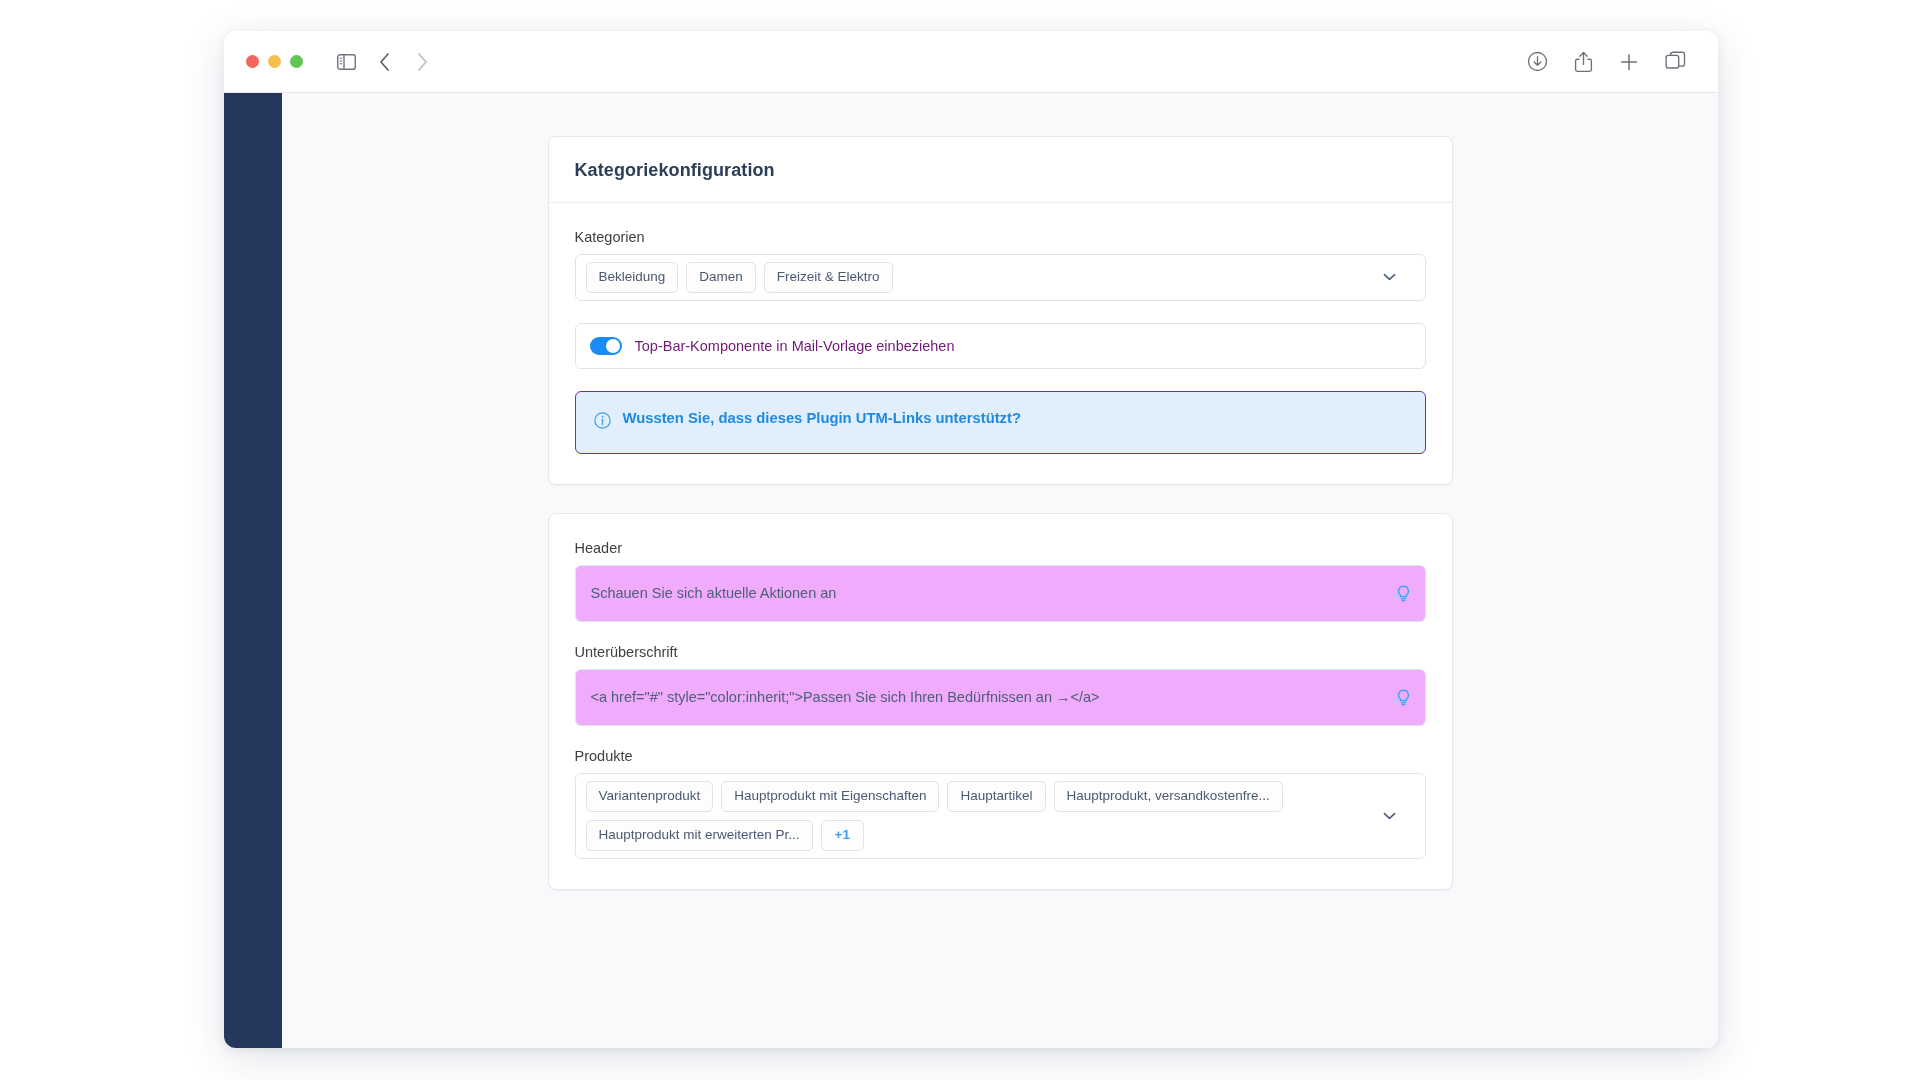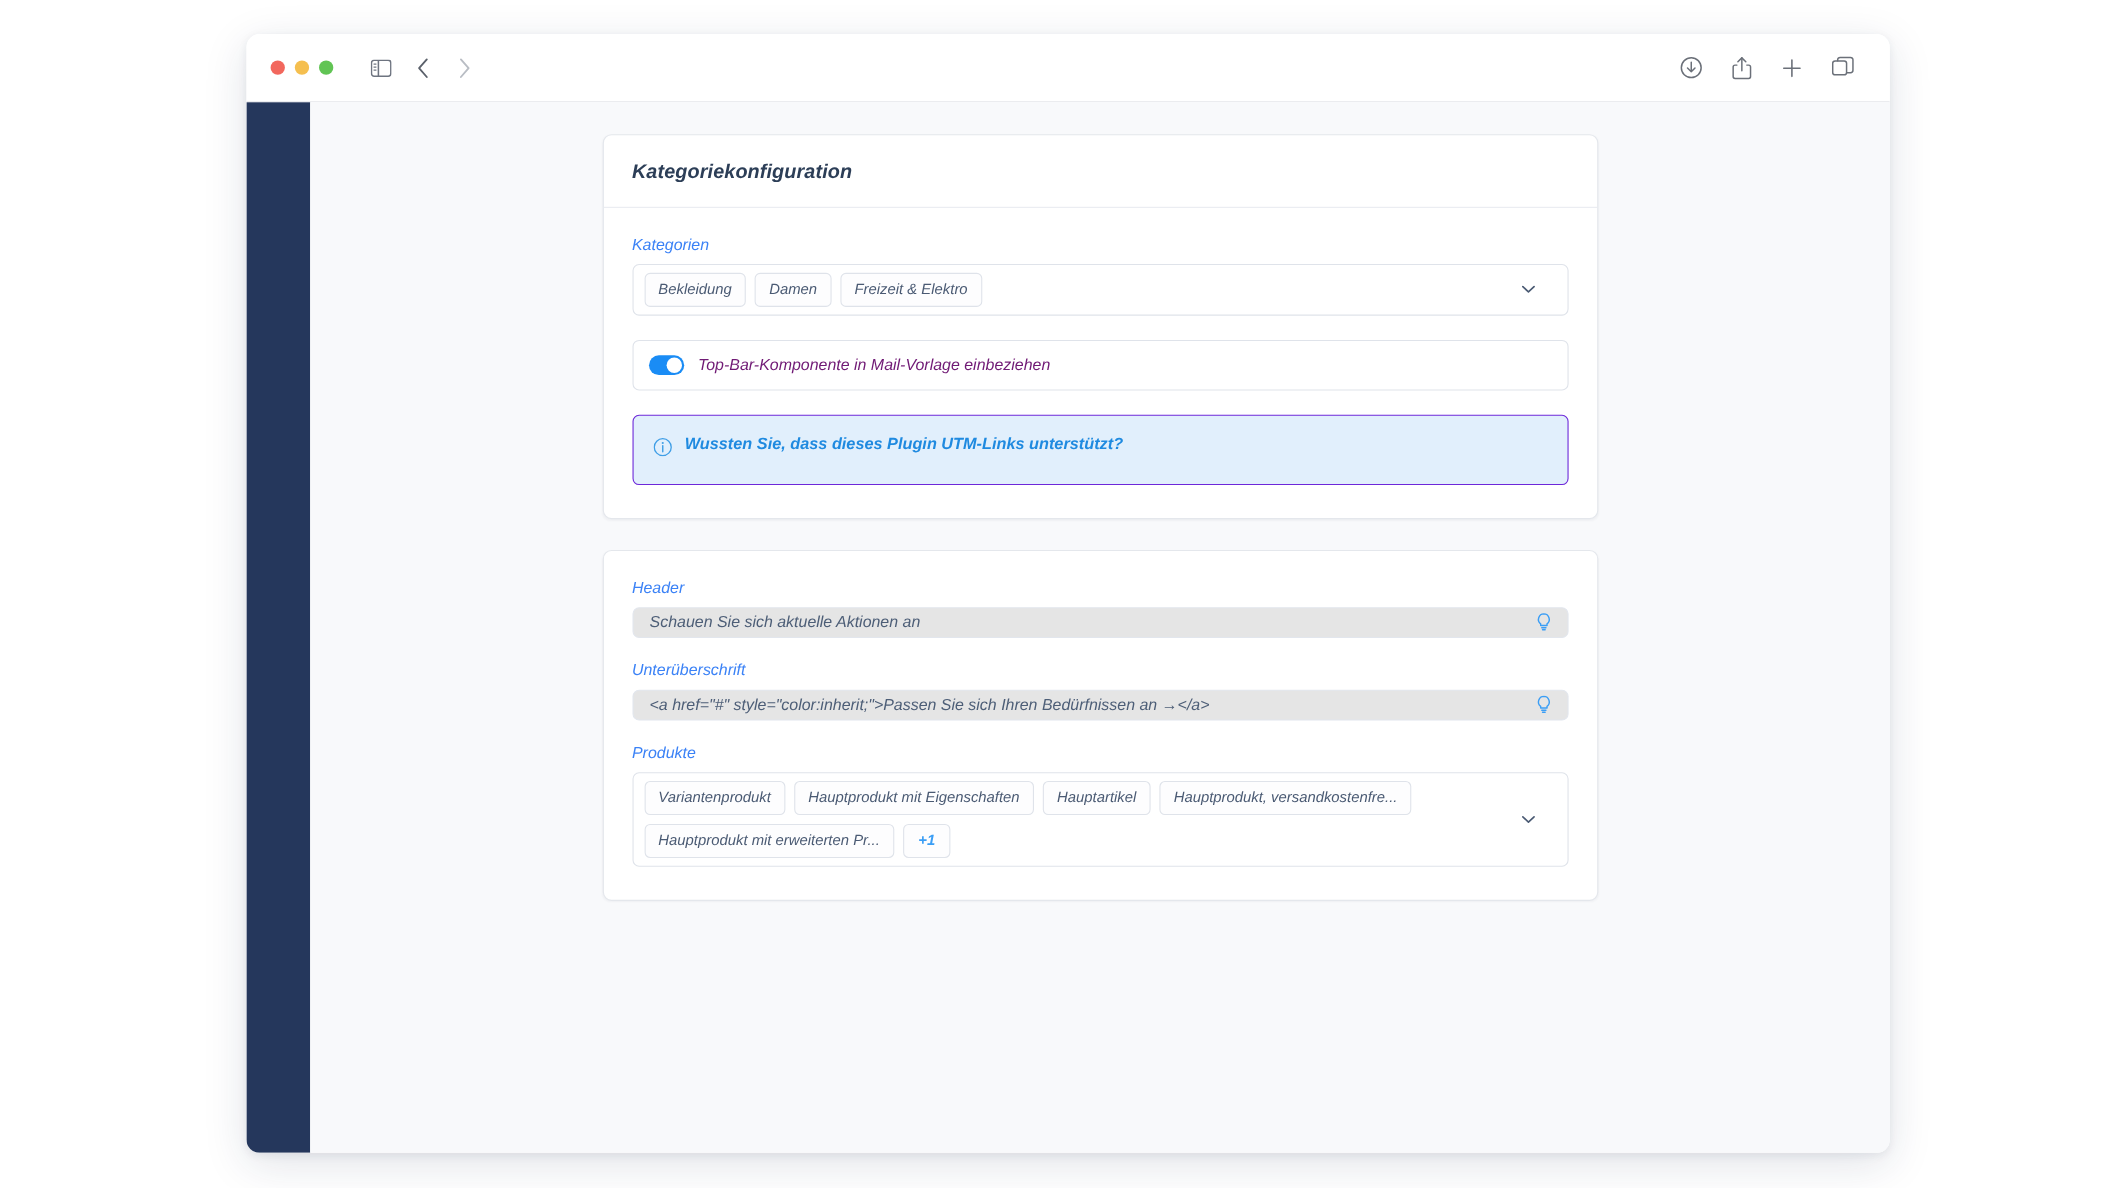--- a/index.html
+++ b/index.html
@@ -99,45 +99,44 @@
   }
   .content-inner {
     padding: 28px 0 0 0;
   }
 
   
   .card {
     background: #ffffff;
     border: 1px solid #e4e7ec;
     border-radius: 8px;
-    margin: 1px auto 28px auto;
+    margin: 15px auto 28px auto;
     width: 903px;
     box-shadow: 0 1px 2px rgba(16, 24, 40, 0.04);
-    font-style: italic;
   }
   .card-header {
     padding: 23px 26px 21px 26px;
     border-bottom: 1px solid #e9ecf1;
   }
   .card-title {
     font-size: 18px;
     font-weight: bold;
     color: #2c3e57;
     letter-spacing: 0.1px;
   }
   .card-body {
     padding: 26px 26px 30px 26px;
   }
 
   
   .field { margin-bottom: 22px; }
   .field:last-child { margin-bottom: 0; }
   .field-label {
     font-size: 14.5px;
-    color: #3b82f6;
+    color: #404040;
     margin-bottom: 9px;
     display: block;
   }
 
   
   .multiselect {
     border: 1px solid #dfe3ea;
     border-radius: 6px;
     background: #ffffff;
     min-height: 46px;
@@ -234,24 +233,24 @@
   }
   .alert-text {
     font-size: 14.5px;
     color: #3f9ee6;
     line-height: 1.66;
     max-width: 690px;
   }
 
   
   .text-input {
-    background: #e5e5e5;
+    background: #f0abfc;
     border: 1px solid #e2e6ed;
     border-radius: 6px;
-    height: 28px;
+    height: 57px;
     display: flex;
     align-items: center;
     padding: 0 14px 0 15px;
     box-sizing: border-box;
   }
   .text-input .value {
     flex: 1 1 auto;
     font-size: 14.5px;
     color: #4d5e77;
     overflow: hidden;

